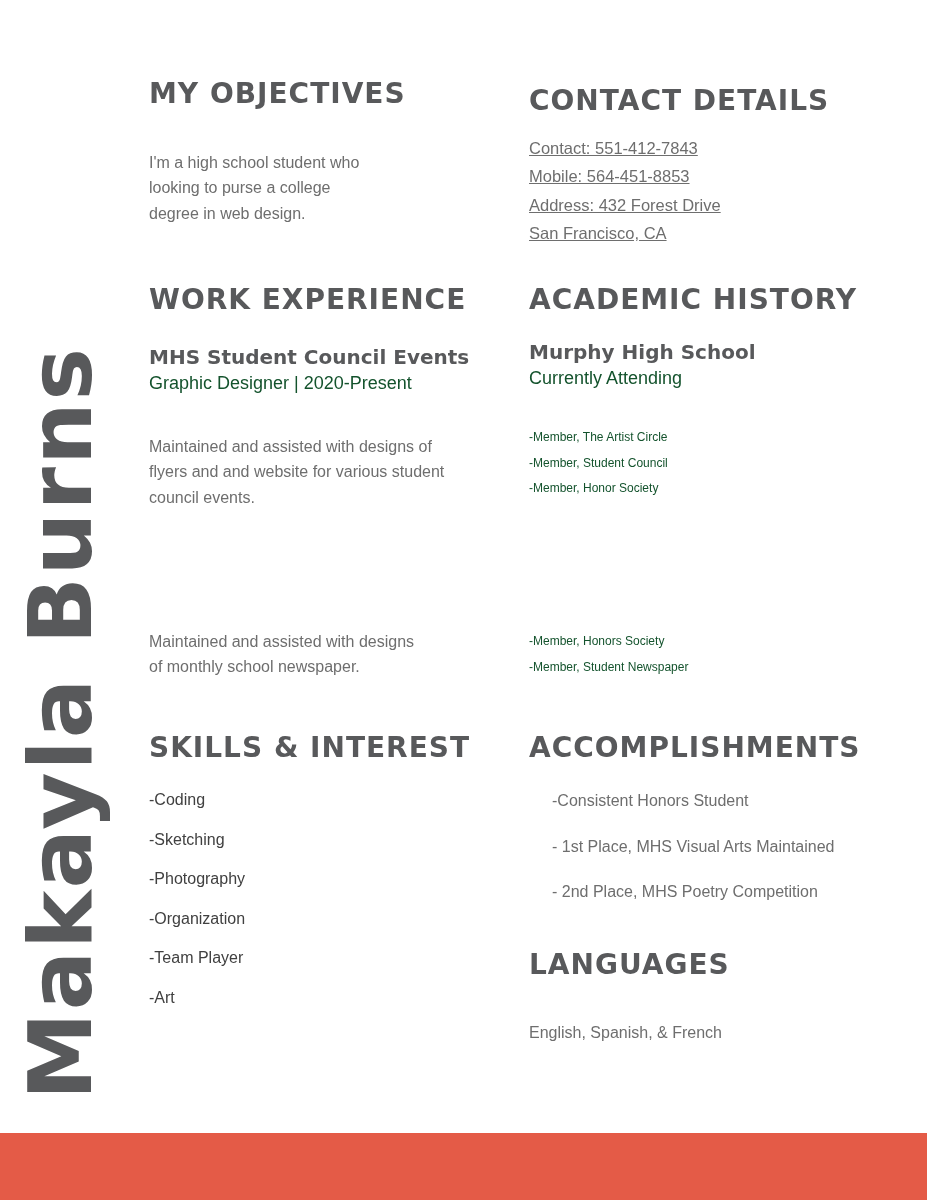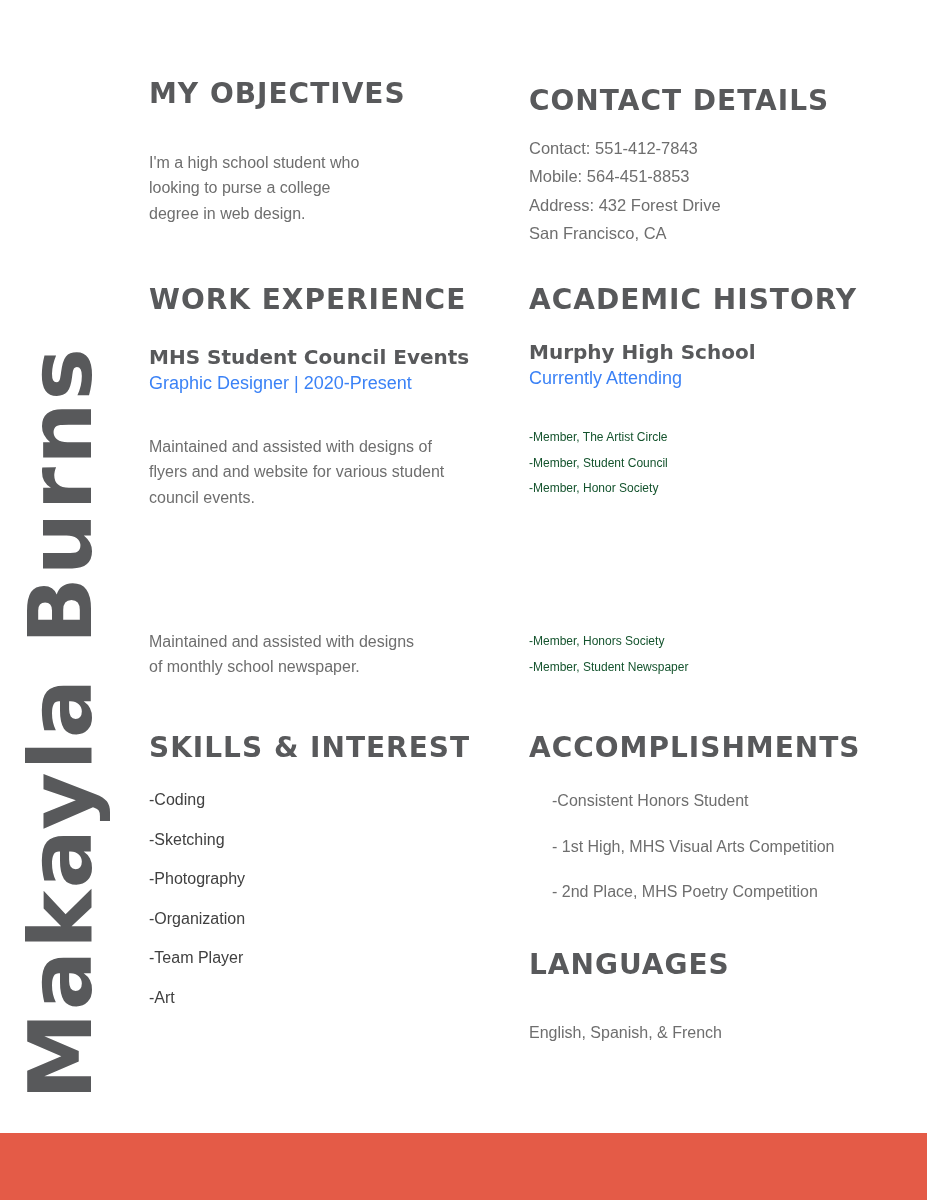--- a/index.html
+++ b/index.html
@@ -40,33 +40,34 @@
     font-size: 16px;
     line-height: 25.4px;
     color: #6e6e6e;
     white-space: pre-line;
   }
   .contact-lines {
     font-size: 16.5px;
     line-height: 28.4px;
     color: #6e6e6e;
     white-space: pre-line;
+    text-decoration: underline;
   }
   .item-title {
     font-family: "DejaVu Sans", sans-serif;
     font-weight: bold;
     font-size: 20px;
     line-height: 26px;
     color: #58595b;
     white-space: nowrap;
   }
   .item-subtitle {
     font-size: 18px;
     line-height: 26px;
-    color: #3b82f6;
+    color: #14532d;
     white-space: nowrap;
   }
   .member-lines {
     font-size: 12px;
     line-height: 25.5px;
     color: #14532d;
     white-space: pre-line;
   }
   .skills-list { list-style: none; }
   .skills-list li {
@@ -141,21 +142,21 @@
   <p class="abs col-right member-lines" style="top:425px">-Member, The Artist Circle
 -Member, Student Council
 -Member, Honor Society</p>
 
   <p class="abs col-right member-lines" style="top:629px">-Member, Honors Society
 -Member, Student Newspaper</p>
 
   <h2 class="abs col-right section-heading" style="top:733px">ACCOMPLISHMENTS</h2>
   <ul class="abs col-right accomp-list" style="top:792px">
     <li>-Consistent Honors Student</li>
-    <li>- 1st High, MHS Visual Arts Competition</li>
+    <li>- 1st Place, MHS Visual Arts Maintained</li>
     <li>- 2nd Place, MHS Poetry Competition</li>
   </ul>
 
   <h2 class="abs col-right section-heading" style="top:950px">LANGUAGES</h2>
   <p class="abs col-right body-text" style="top:1020px">English, Spanish, &amp; French</p>
 
   <div class="bottom-bar" style="background: rgb(228, 91, 71);"></div>
 </div>
 
 </body></html>

